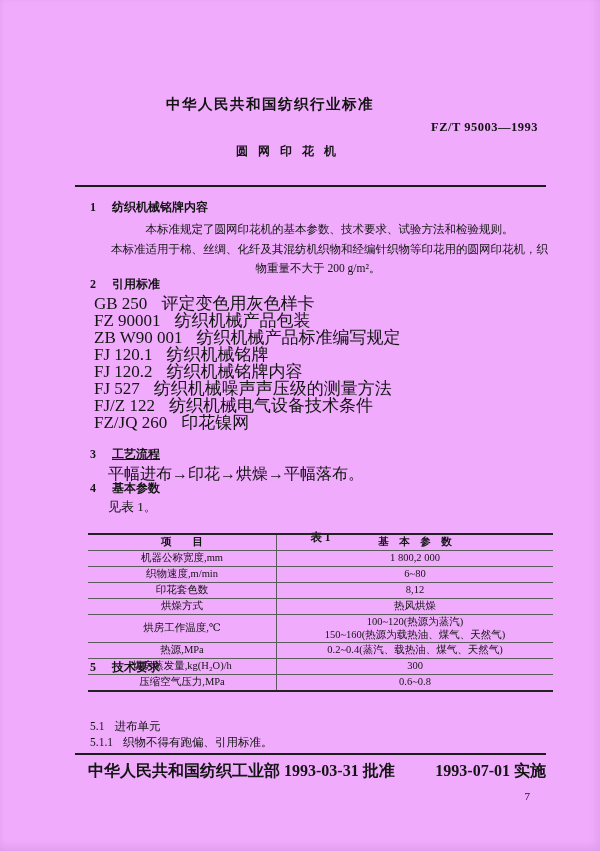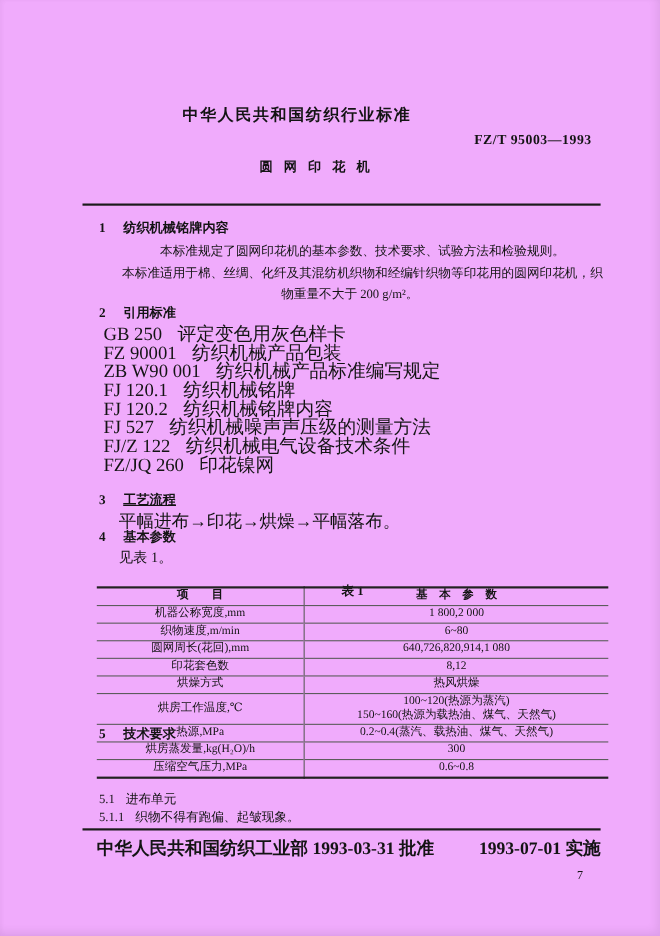--- a/index.html
+++ b/index.html
@@ -105,24 +105,20 @@
       <tbody>
         <tr>
           <td class="col-item">机器公称宽度,mm</td>
           <td>1 800,2 000</td>
         </tr>
         <tr>
           <td class="col-item">织物速度,m/min</td>
           <td>6~80</td>
         </tr>
         <tr>
-          <td class="col-item">圆网周长(花回),mm</td>
-          <td>640,726,820,914,1 080</td>
-        </tr>
-        <tr>
           <td class="col-item">印花套色数</td>
           <td>8,12</td>
         </tr>
         <tr>
           <td class="col-item">烘燥方式</td>
           <td>热风烘燥</td>
         </tr>
         <tr>
           <td class="col-item">烘房工作温度,℃</td>
           <td class="multiline">100~120(热源为蒸汽)
@@ -144,21 +140,21 @@
     </table>
   </div>
 
   <div class="abs sec-h sec5-h">
     <span class="num">5</span><span class="ht">技术要求</span>
   </div>
   <div class="abs clause c51">
     <span class="num">5.1</span><span>进布单元</span>
   </div>
   <div class="abs clause c511">
-    <span class="num">5.1.1</span><span>织物不得有跑偏、起皱现象。</span>
+    <span class="num">5.1.1</span><span>织物不得有跑偏、引用标准。</span>
   </div>
 
   <div class="abs rule rule-bottom"></div>
   <div class="abs footer-row">
     <span class="fl">中华人民共和国纺织工业部 1993-03-31 批准</span>
     <span class="fr">1993-07-01 实施</span>
   </div>
   <div class="abs page-number">7</div>
 
 </div>

